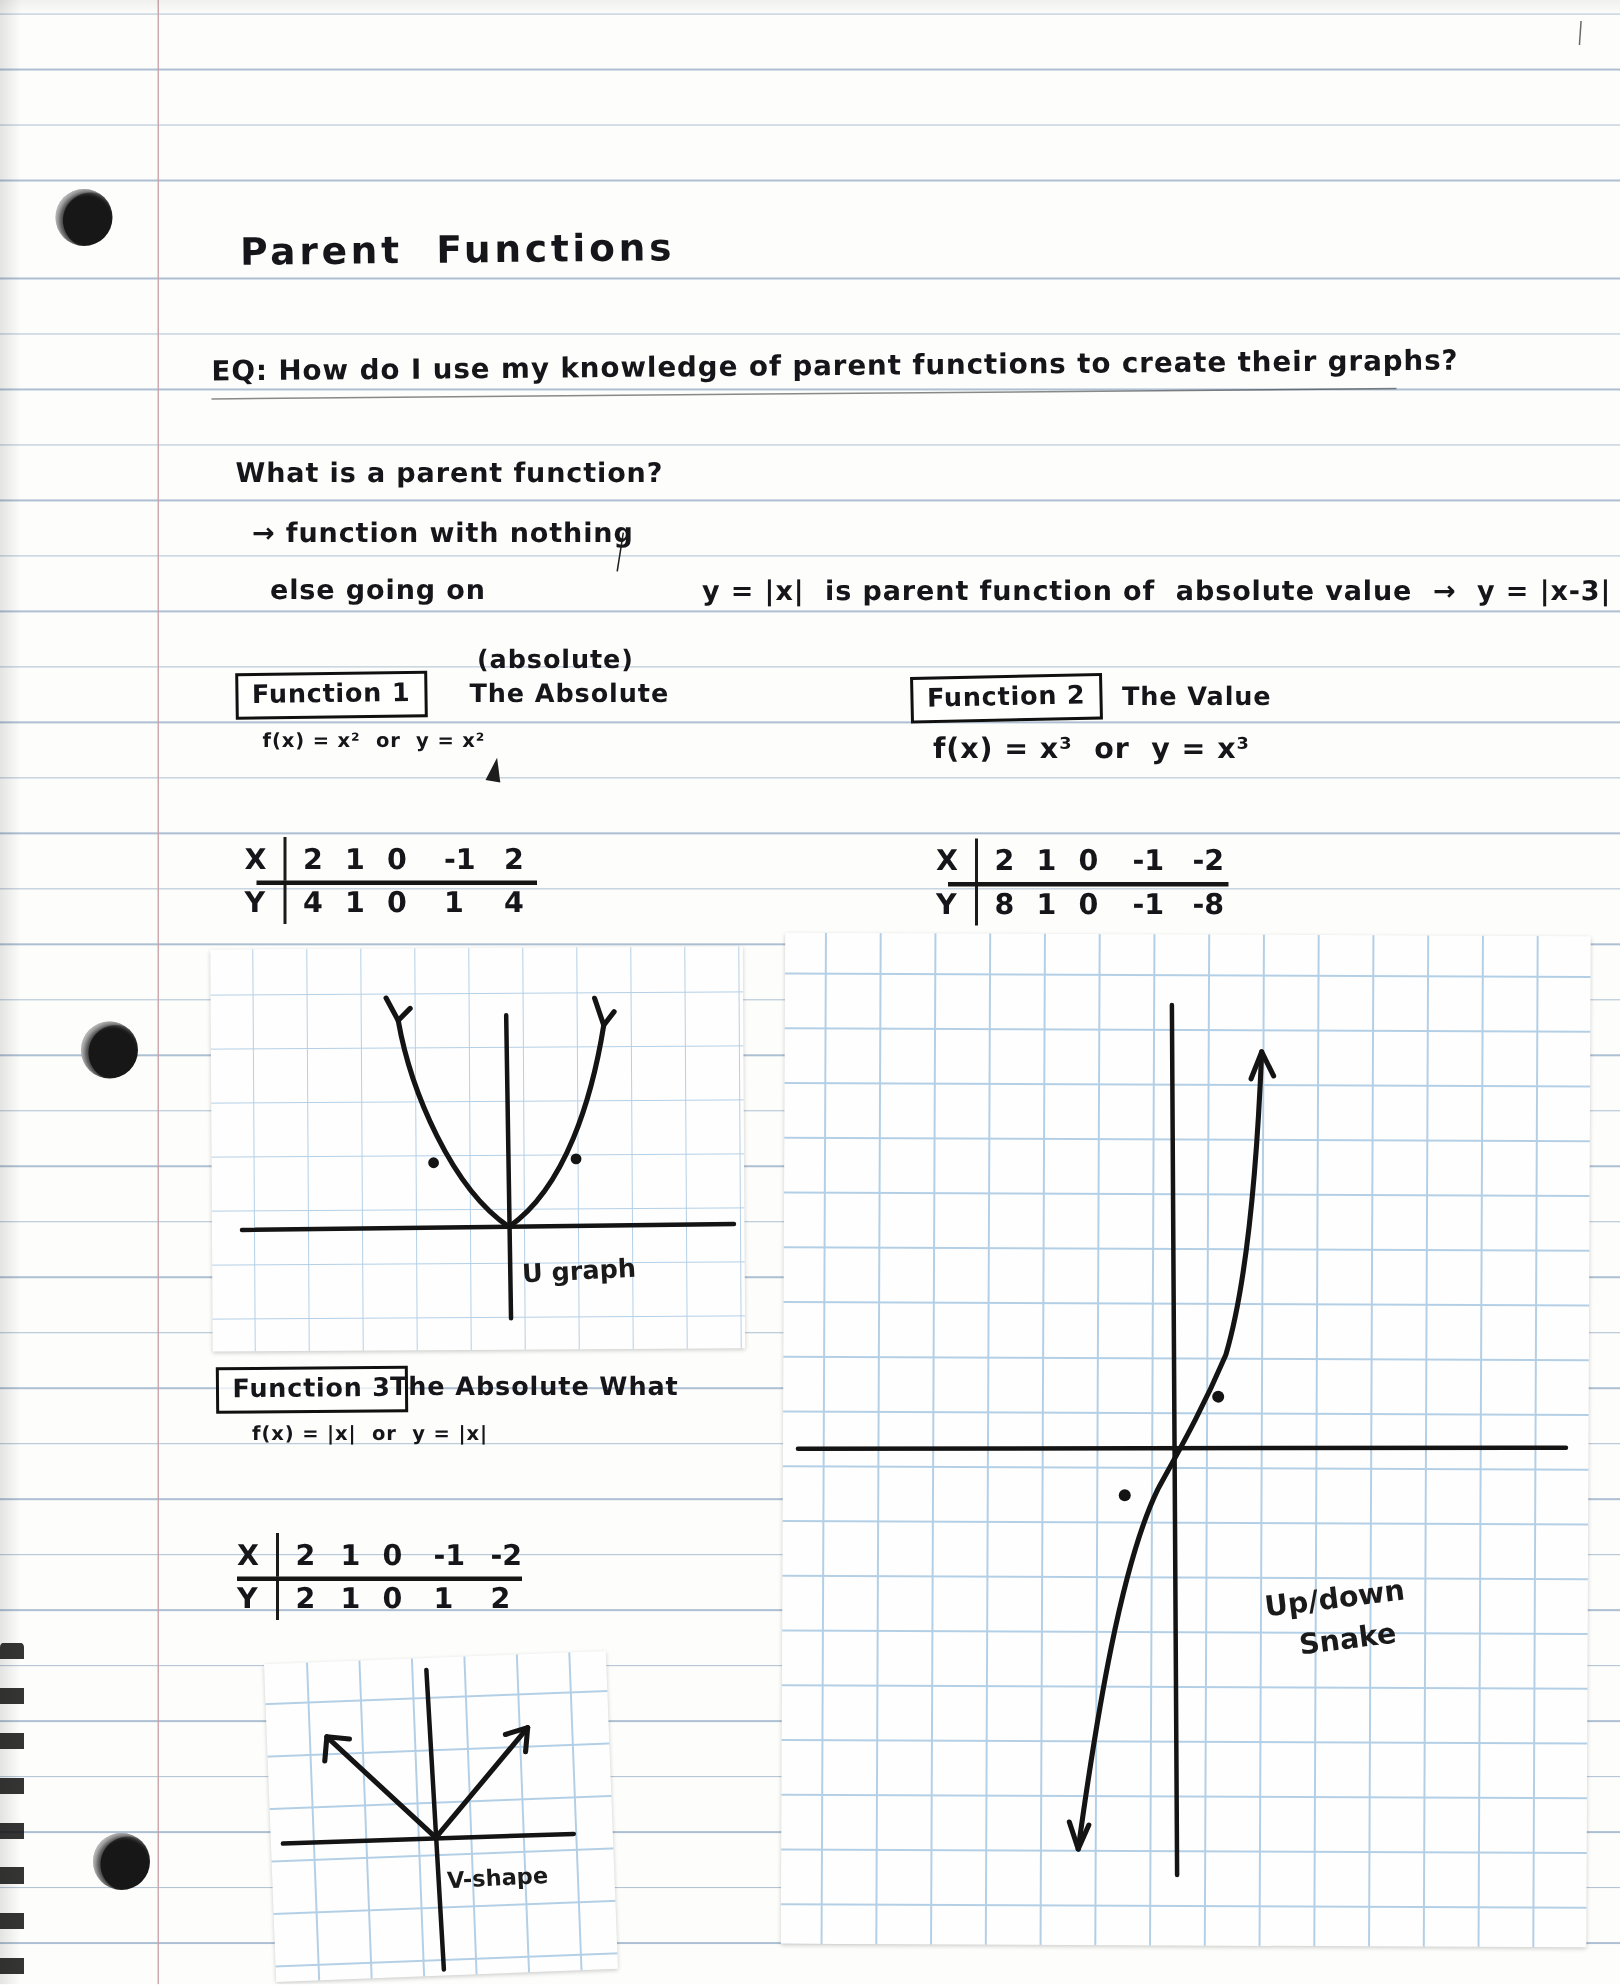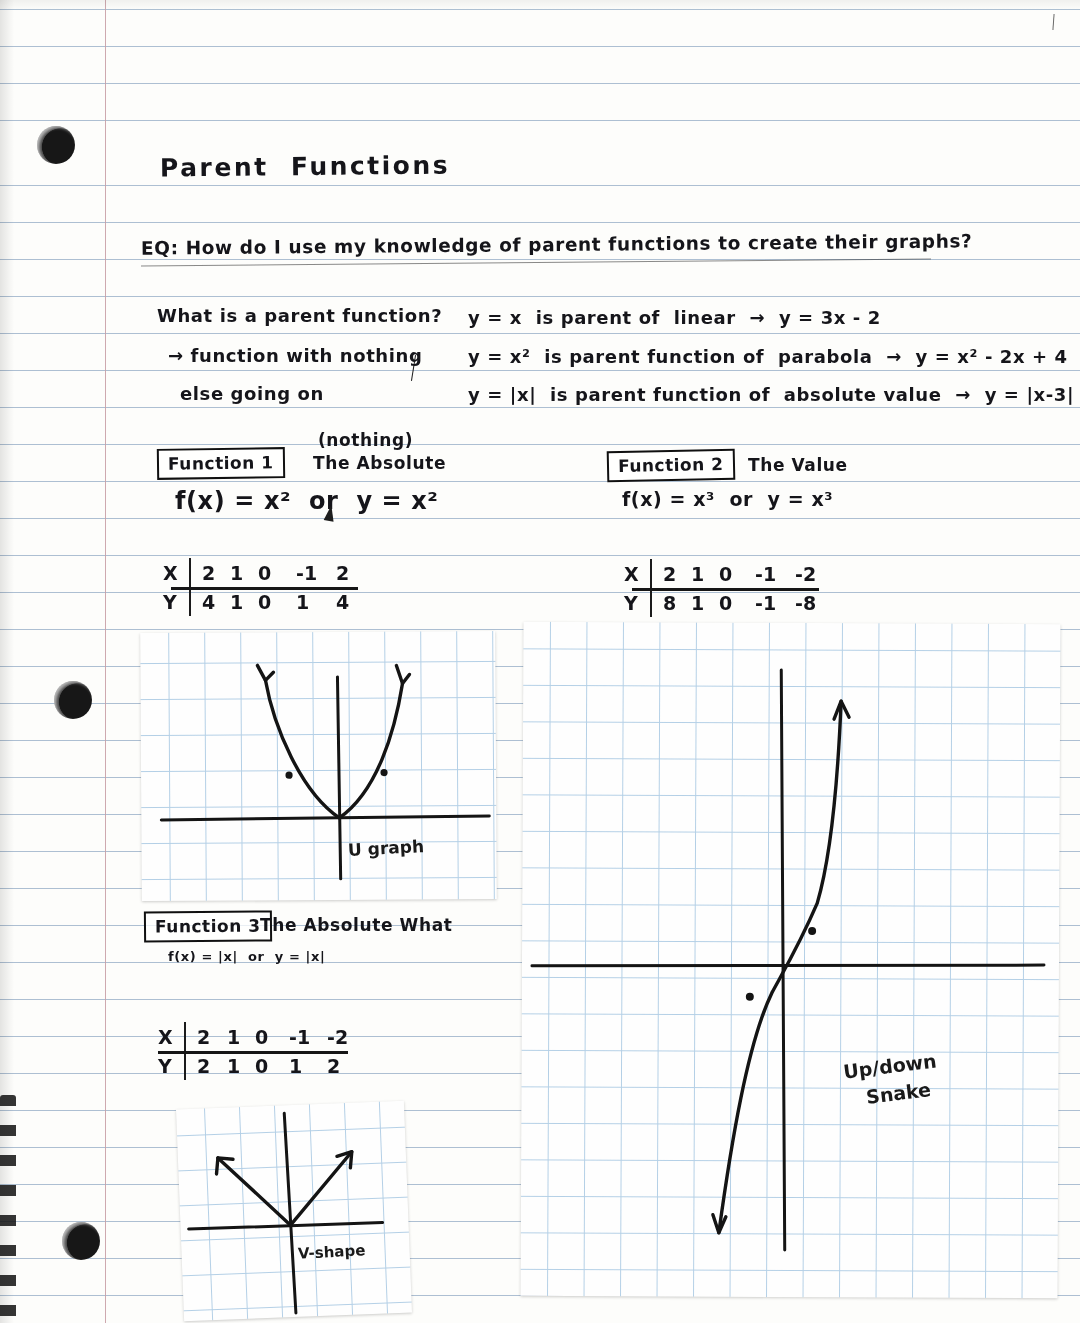--- a/index.html
+++ b/index.html
@@ -49,21 +49,21 @@
   
   .fbox{position:absolute;border:2.5px solid #101010;padding:3px 9px 4px;
         font-weight:700;font-size:17px;letter-spacing:.5px;color:#15151a;
         background:rgba(255,255,255,.75);}
   #fbox1{left:157px;top:448px;transform:rotate(-.8deg);}
   #fbox2{left:607px;top:450px;transform:rotate(-1.2deg);}
   #fbox3{left:144px;top:911px;transform:rotate(-.5deg);}
 
   #fname1{left:313px;top:453px;font-size:17px;}
   #fpar1 {left:318px;top:430px;font-size:17px;}
-  #feq1  {left:175px;top:487px;font-size:24px;}
+  #feq1  {left:175px;top:487px;font-size:13px;}
   .caret1{position:absolute;left:325px;top:505px;width:0;height:0;
      border-left:5px solid transparent;border-right:5px solid transparent;
      border-bottom:16px solid #1d1d1d;transform:rotate(10deg);}
 
   #fname2{left:748px;top:455px;font-size:17px;}
   #feq2  {left:622px;top:488px;font-size:19px;}
 
   #fname3{left:260px;top:915px;font-size:17px;}
   #feq3  {left:168px;top:949px;font-size:13px;}
 
@@ -132,26 +132,24 @@
   <div class="hw i" id="title">Parent  Functions</div>
 
   <div class="hw" id="eq">EQ: How do I use my knowledge of parent functions to create their graphs?</div>
   <div class="eq-underline"></div>
 
   <div class="hw" id="q-def">What is a parent function?</div>
   <div class="hw" id="q-def2">→ function with nothing</div>
   <div class="def-tail"></div>
   <div class="hw" id="q-def3">else going on</div>
 
-  <div class="hw" id="ex1">y = x  is parent of  linear  →  y = 3x - 2</div>
-  <div class="hw" id="ex2">y = x²  is parent function of  parabola  →  y = x² - 2x + 4</div>
   <div class="hw" id="ex3">y = |x|  is parent function of  absolute value  →  y = |x-3| + 2</div>
 
   <div class="fbox" id="fbox1">Function  1</div>
-  <div class="hw" id="fpar1">(nothing)</div>
+  <div class="hw" id="fpar1">(absolute)</div>
   <div class="hw" id="fname1">The Absolute</div>
   <div class="hw" id="feq1">f(x) = x²  or  y = x²</div>
   <div class="caret1"></div>
 
   <div class="vtable" id="tbl1">
     <div class="row">
       <div class="lbl">X</div>
       <div class="vbar"></div>
       <div class="cells">
         <span style="width:28px">2</span>

